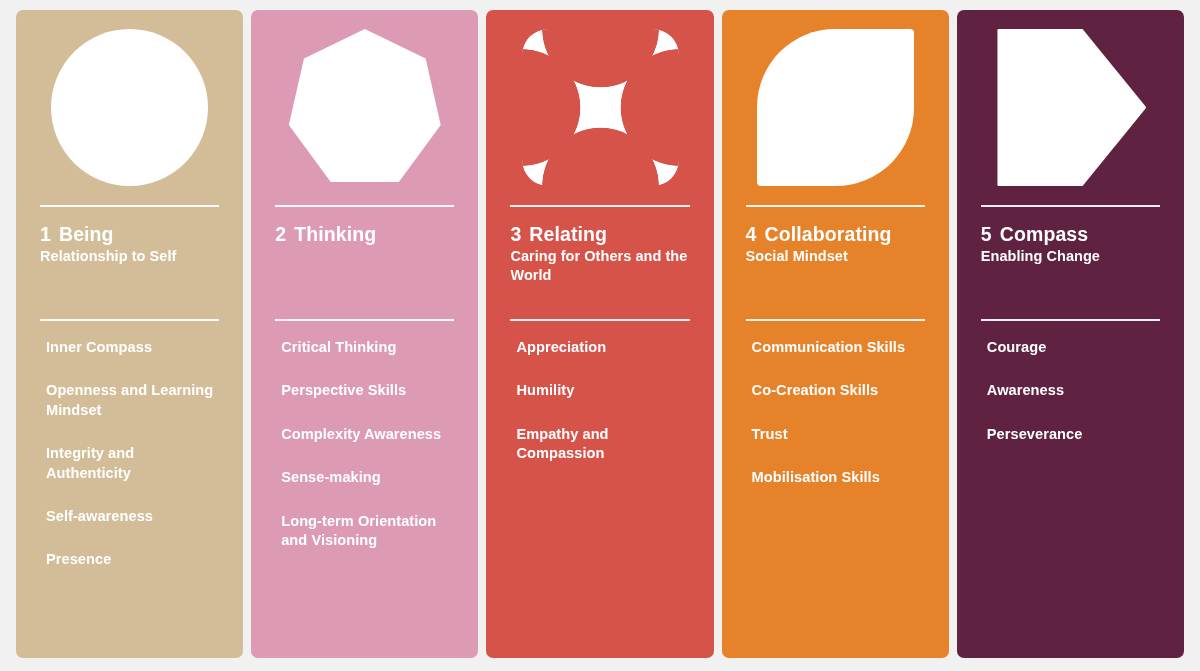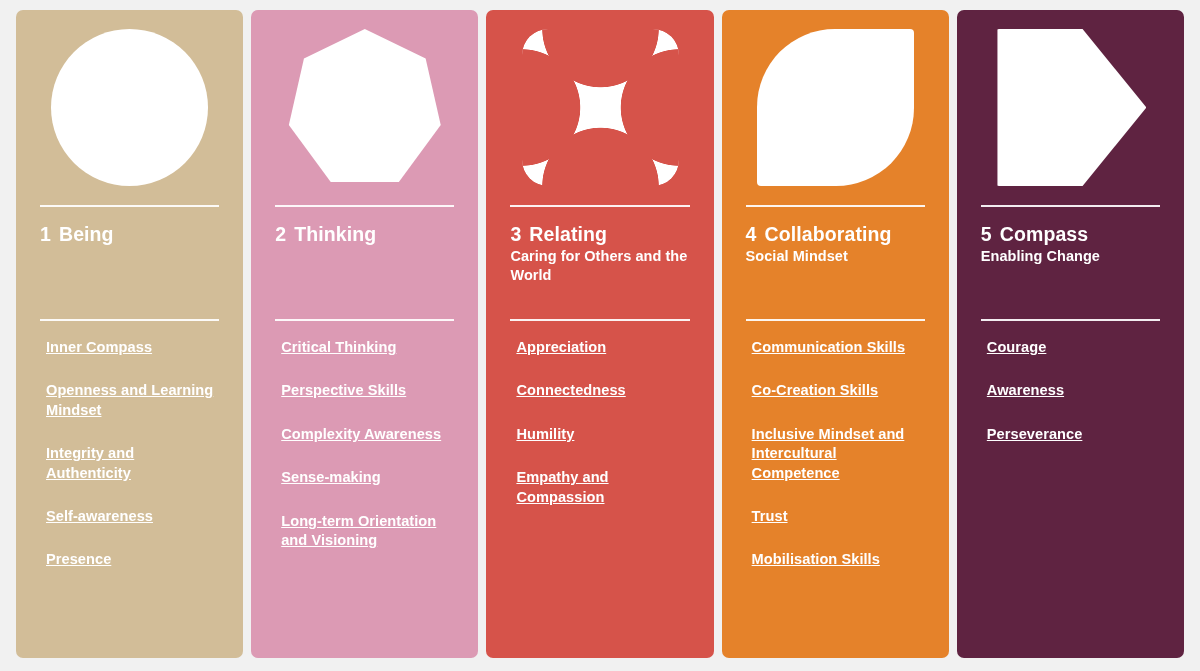--- a/index.html
+++ b/index.html
@@ -138,38 +138,38 @@
     flex: 1 1 auto;
   }
 
   .skill-item {
     color: #ffffff;
     font-size: 14.6px;
     font-weight: bold;
     line-height: 1.33;
     margin-bottom: 24px;
     letter-spacing: 0.05px;
-    text-decoration: underline;
   }
   .skill-item:last-child { margin-bottom: 0; }
 </style>
 </head>
 <body style="background: rgb(241, 241, 241);">
 
 <div class="board">
     <div class="dimension-card" style="background: rgb(210, 189, 152);">
       <div class="shape-zone">
         <div class="glyph circle"></div>
       </div>
       <div class="rule top-rule"></div>
       <div class="card-header header-body">
         <div class="title-line">
           <span>1</span>
           <span>Being</span>
         </div>
+        <div class="subtitle">Relationship to Self</div>
       </div>
       <div class="rule mid-rule"></div>
       <ul class="skills-list">
         <li class="skill-item">Inner Compass</li>
         <li class="skill-item">Openness and Learning Mindset</li>
         <li class="skill-item">Integrity and Authenticity</li>
         <li class="skill-item">Self-awareness</li>
         <li class="skill-item">Presence</li>
       </ul>
     </div>
@@ -201,42 +201,40 @@
       <div class="card-header header-body">
         <div class="title-line">
           <span>3</span>
           <span>Relating</span>
         </div>
         <div class="subtitle">Caring for Others and the World</div>
       </div>
       <div class="rule mid-rule"></div>
       <ul class="skills-list">
         <li class="skill-item">Appreciation</li>
-        <li class="skill-item">Connectedness</li>
         <li class="skill-item">Humility</li>
         <li class="skill-item">Empathy and Compassion</li>
       </ul>
     </div>
     <div class="dimension-card" style="background: rgb(229, 130, 42);">
       <div class="shape-zone">
         <div class="glyph leaf"></div>
       </div>
       <div class="rule top-rule"></div>
       <div class="card-header header-body">
         <div class="title-line">
           <span>4</span>
           <span>Collaborating</span>
         </div>
         <div class="subtitle">Social Mindset</div>
       </div>
       <div class="rule mid-rule"></div>
       <ul class="skills-list">
         <li class="skill-item">Communication Skills</li>
         <li class="skill-item">Co-Creation Skills</li>
-        <li class="skill-item">Inclusive Mindset and Intercultural Competence</li>
         <li class="skill-item">Trust</li>
         <li class="skill-item">Mobilisation Skills</li>
       </ul>
     </div>
     <div class="dimension-card" style="background: rgb(95, 35, 65);">
       <div class="shape-zone">
         <div class="glyph arrow"></div>
       </div>
       <div class="rule top-rule"></div>
       <div class="card-header header-body">

